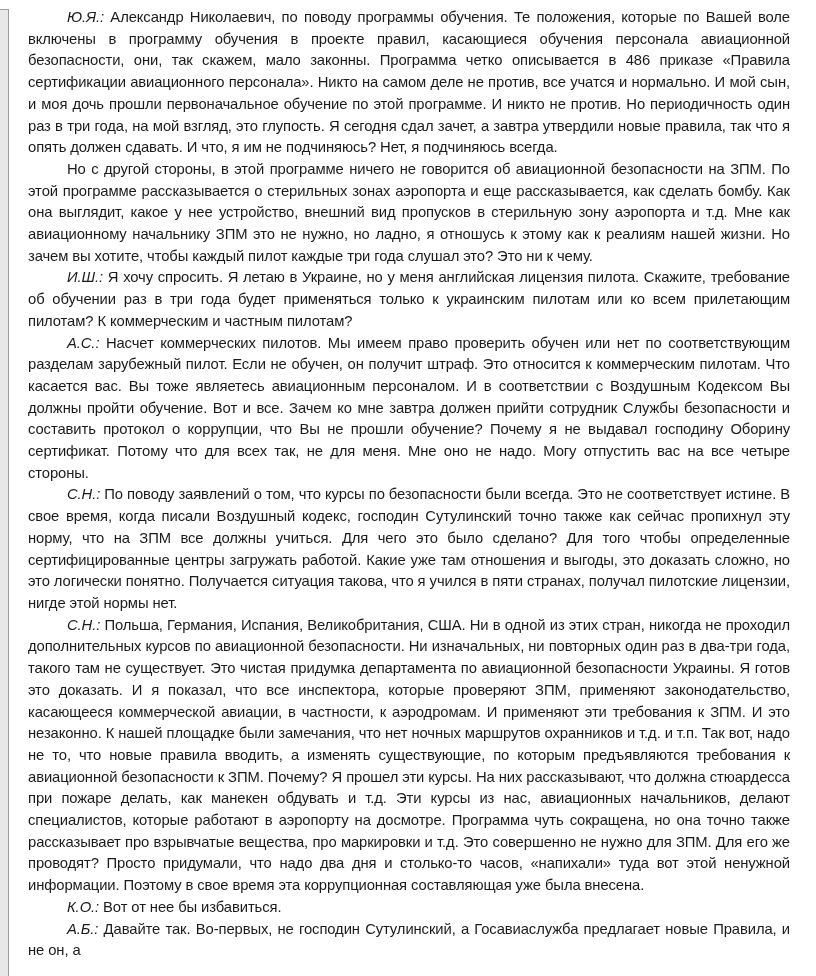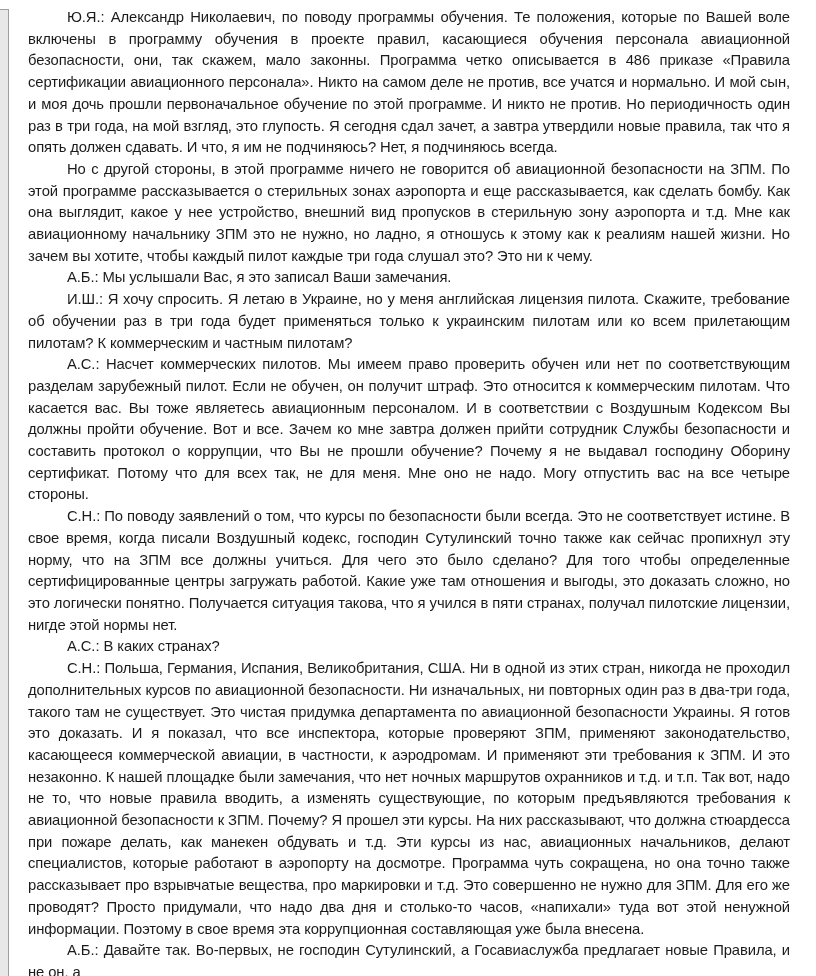--- a/index.html
+++ b/index.html
@@ -33,36 +33,36 @@
     font-size: 14.8px;
     line-height: 21.7px;
     letter-spacing: -0.1px;
   }
   .doc p {
     margin: 0;
     text-align: justify;
     text-indent: 39px;
   }
   .speaker {
+    font-style: italic;
   }
   .sq {
     text-decoration-style: wavy;
     text-decoration-color: #e03a2f;
     text-decoration-thickness: 1px;
     text-underline-offset: 2px;
   }
 </style>
 </head>
 <body>
 
 <div class="page-edge"></div>
 
 <div class="doc">
     <p><span class="speaker">Ю.Я.:</span><span> Александр Николаевич, по поводу программы обучения. Те положения, которые по Вашей воле включены в программу обучения в проекте правил, касающиеся обучения персонала авиационной безопасности, они, так скажем, мало законны. Программа четко описывается в 486 приказе «Правила сертификации авиационного персонала». Никто на самом деле не против, все учатся и нормально. И мой сын, и моя дочь прошли первоначальное обучение по этой программе. И никто не против. Но периодичность один раз в три года, на мой взгляд, это глупость. Я сегодня сдал зачет, а завтра утвердили новые правила, так что я опять должен сдавать. И что, я им не подчиняюсь? Нет, я подчиняюсь всегда.</span></p>
     <p><span>Но с другой стороны, в этой программе ничего не говорится об авиационной безопасности на ЗПМ. По этой программе рассказывается о стерильных зонах аэропорта и еще рассказывается, как сделать бомбу. Как она выглядит, какое у нее устройство, внешний вид пропусков в стерильную зону аэропорта и т.д. Мне как авиационному начальнику ЗПМ это не нужно, но ладно, я отношусь к этому как к реалиям нашей жизни. Но зачем вы хотите, чтобы каждый пилот каждые три года слушал это? Это ни к чему.</span></p>
-    <p><span class="speaker">А.Б.:</span><span> Мы услышали Вас, я это записал Ваши замечания.</span></p>
     <p><span class="speaker">И.Ш.:</span><span> Я хочу спросить. Я летаю в Украине, но у меня английская лицензия пилота. Скажите, требование об обучении раз в три года будет применяться только к украинским пилотам или ко всем прилетающим пилотам? К коммерческим и частным пилотам?</span></p>
     <p><span class="speaker">А.С.:</span><span> Насчет коммерческих пилотов. Мы имеем право проверить обучен или нет по соответствующим разделам зарубежный пилот. Если не обучен, он получит штраф. Это относится к коммерческим пилотам. Что касается вас. Вы тоже являетесь авиационным персоналом. И в соответствии с Воздушным Кодексом Вы должны пройти обучение. Вот и все. Зачем ко мне завтра должен прийти сотрудник Службы безопасности и составить протокол о коррупции, что Вы не прошли обучение? Почему я не выдавал господину Оборину сертификат. Потому что для всех так, не для меня. Мне оно не надо. Могу отпустить вас на все четыре стороны.</span></p>
     <p><span class="speaker">С.Н.:</span><span> По поводу заявлений о том, что курсы по безопасности были всегда. Это не соответствует истине. В свое время, когда писали Воздушный кодекс, господин </span><span class="sq">Сутулинский</span><span> точно также как сейчас пропихнул эту норму, что на ЗПМ все должны учиться. Для чего это было сделано? Для того чтобы определенные сертифицированные центры загружать работой. Какие уже там отношения и выгоды, это доказать сложно, но это логически понятно. Получается ситуация такова, что я учился в пяти странах, получал пилотские лицензии, нигде этой нормы нет.</span></p>
-    <p><span class="speaker">А.С.:</span><span> В каких странах?</span></p>
     <p><span class="speaker">С.Н.:</span><span> Польша, Германия, Испания, Великобритания, США. Ни в одной из этих стран, никогда не проходил дополнительных курсов по авиационной безопасности. Ни изначальных, ни повторных один раз в два-три года, такого там не существует. Это чистая придумка департамента по авиационной безопасности Украины. Я готов это доказать. И я показал, что все инспектора, которые проверяют ЗПМ, применяют законодательство, касающееся коммерческой авиации, в частности, к аэродромам. И применяют эти требования к ЗПМ. И это незаконно. К нашей площадке были замечания, что нет ночных маршрутов охранников и т.д. и т.п. Так вот, надо не то, что новые правила вводить, а изменять существующие, по которым предъявляются требования к авиационной безопасности к ЗПМ. Почему? Я прошел эти курсы. На них рассказывают, что должна стюардесса при пожаре делать, как манекен обдувать и т.д. Эти курсы из нас, авиационных начальников, делают специалистов, которые работают в аэропорту на досмотре. Программа чуть сокращена, но она точно также рассказывает про взрывчатые вещества, про маркировки и т.д. Это совершенно не нужно для ЗПМ. Для его же проводят? Просто придумали, что надо два дня и столько-то часов, «напихали» туда вот этой ненужной информации. Поэтому в свое время эта коррупционная составляющая уже была внесена.</span></p>
+    <p><span class="speaker">К.О.:</span><span> Вот от нее бы избавиться.</span></p>
     <p><span class="speaker">А.Б.:</span><span> Давайте так. Во-первых, не господин </span><span class="sq">Сутулинский</span><span>, а </span><span class="sq">Госавиаслужба</span><span> предлагает новые Правила, и не он, а </span></p>
   </div>
 
 </body></html>

